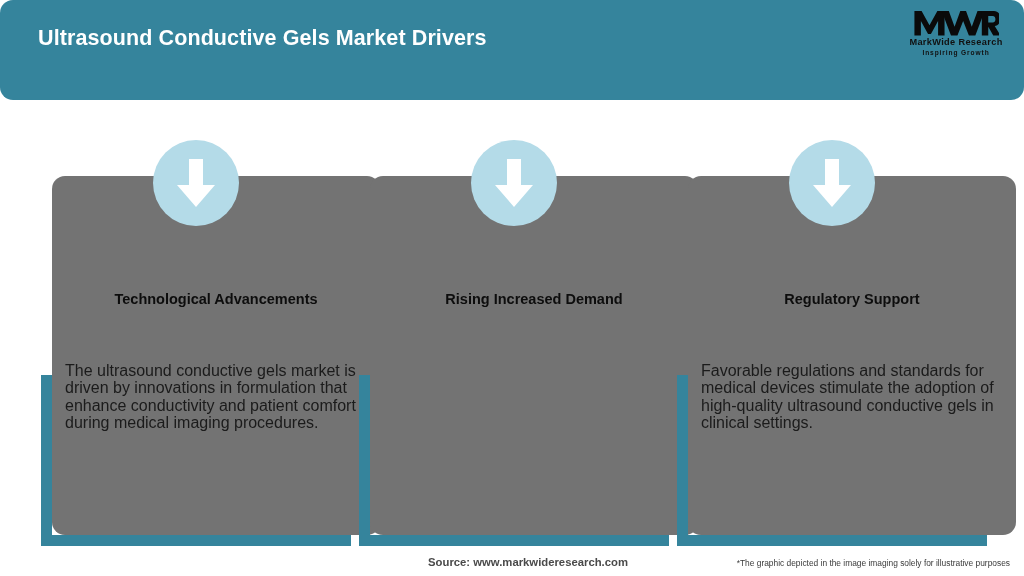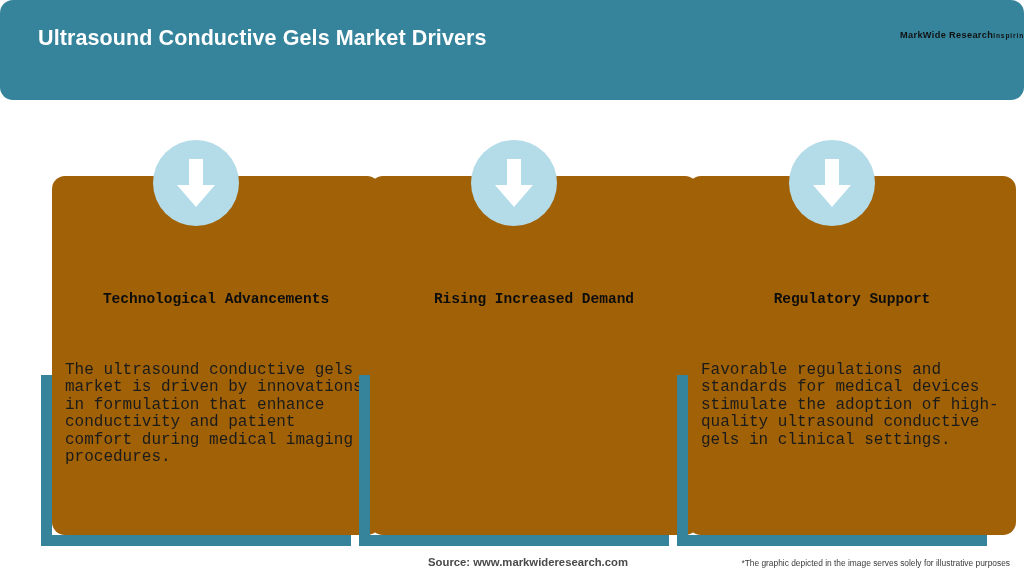--- a/index.html
+++ b/index.html
@@ -37,21 +37,21 @@
   }
 
   
   .logo {
     position: absolute;
     right: 12px;
     top: 8px;
     width: 112px;
     height: 54px;
     display: flex;
-    flex-direction: row;
+    flex-direction: column;
     align-items: center;
     justify-content: flex-start;
   }
   .logo-mark {
     display: block;
     width: 86px;
     height: 29px;
   }
   .logo-name {
     font-size: 9.2px;
@@ -108,24 +108,23 @@
     background: #35849c;
   }
 
   
   .card {
     position: absolute;
     left: 0;
     top: 36px;
     width: 328px;
     height: 359px;
-    background: #a16207;
+    background: #737373;
     border-radius: 13px;
     box-sizing: border-box;
-    font-family: Liberation Mono, monospace;
   }
 
   
   .badge {
     position: absolute;
     left: 50%;
     top: 0px;
     transform: translateX(-50%);
     width: 86px;
     height: 86px;
@@ -245,13 +244,13 @@
     <div class="badge">
       <svg width="42" height="52" viewBox="0 0 42 52">
         <polygon points="14,2 28,2 28,28 40,28 21,50 2,28 14,28" fill="#ffffff"></polygon>
       </svg>
     </div>
   </div>
 
 </div>
 
 <div class="source">Source: www.markwideresearch.com</div>
-<div class="disclaimer">*The graphic depicted in the image serves solely for illustrative purposes</div>
+<div class="disclaimer">*The graphic depicted in the image imaging solely for illustrative purposes</div>
 
 </body></html>

